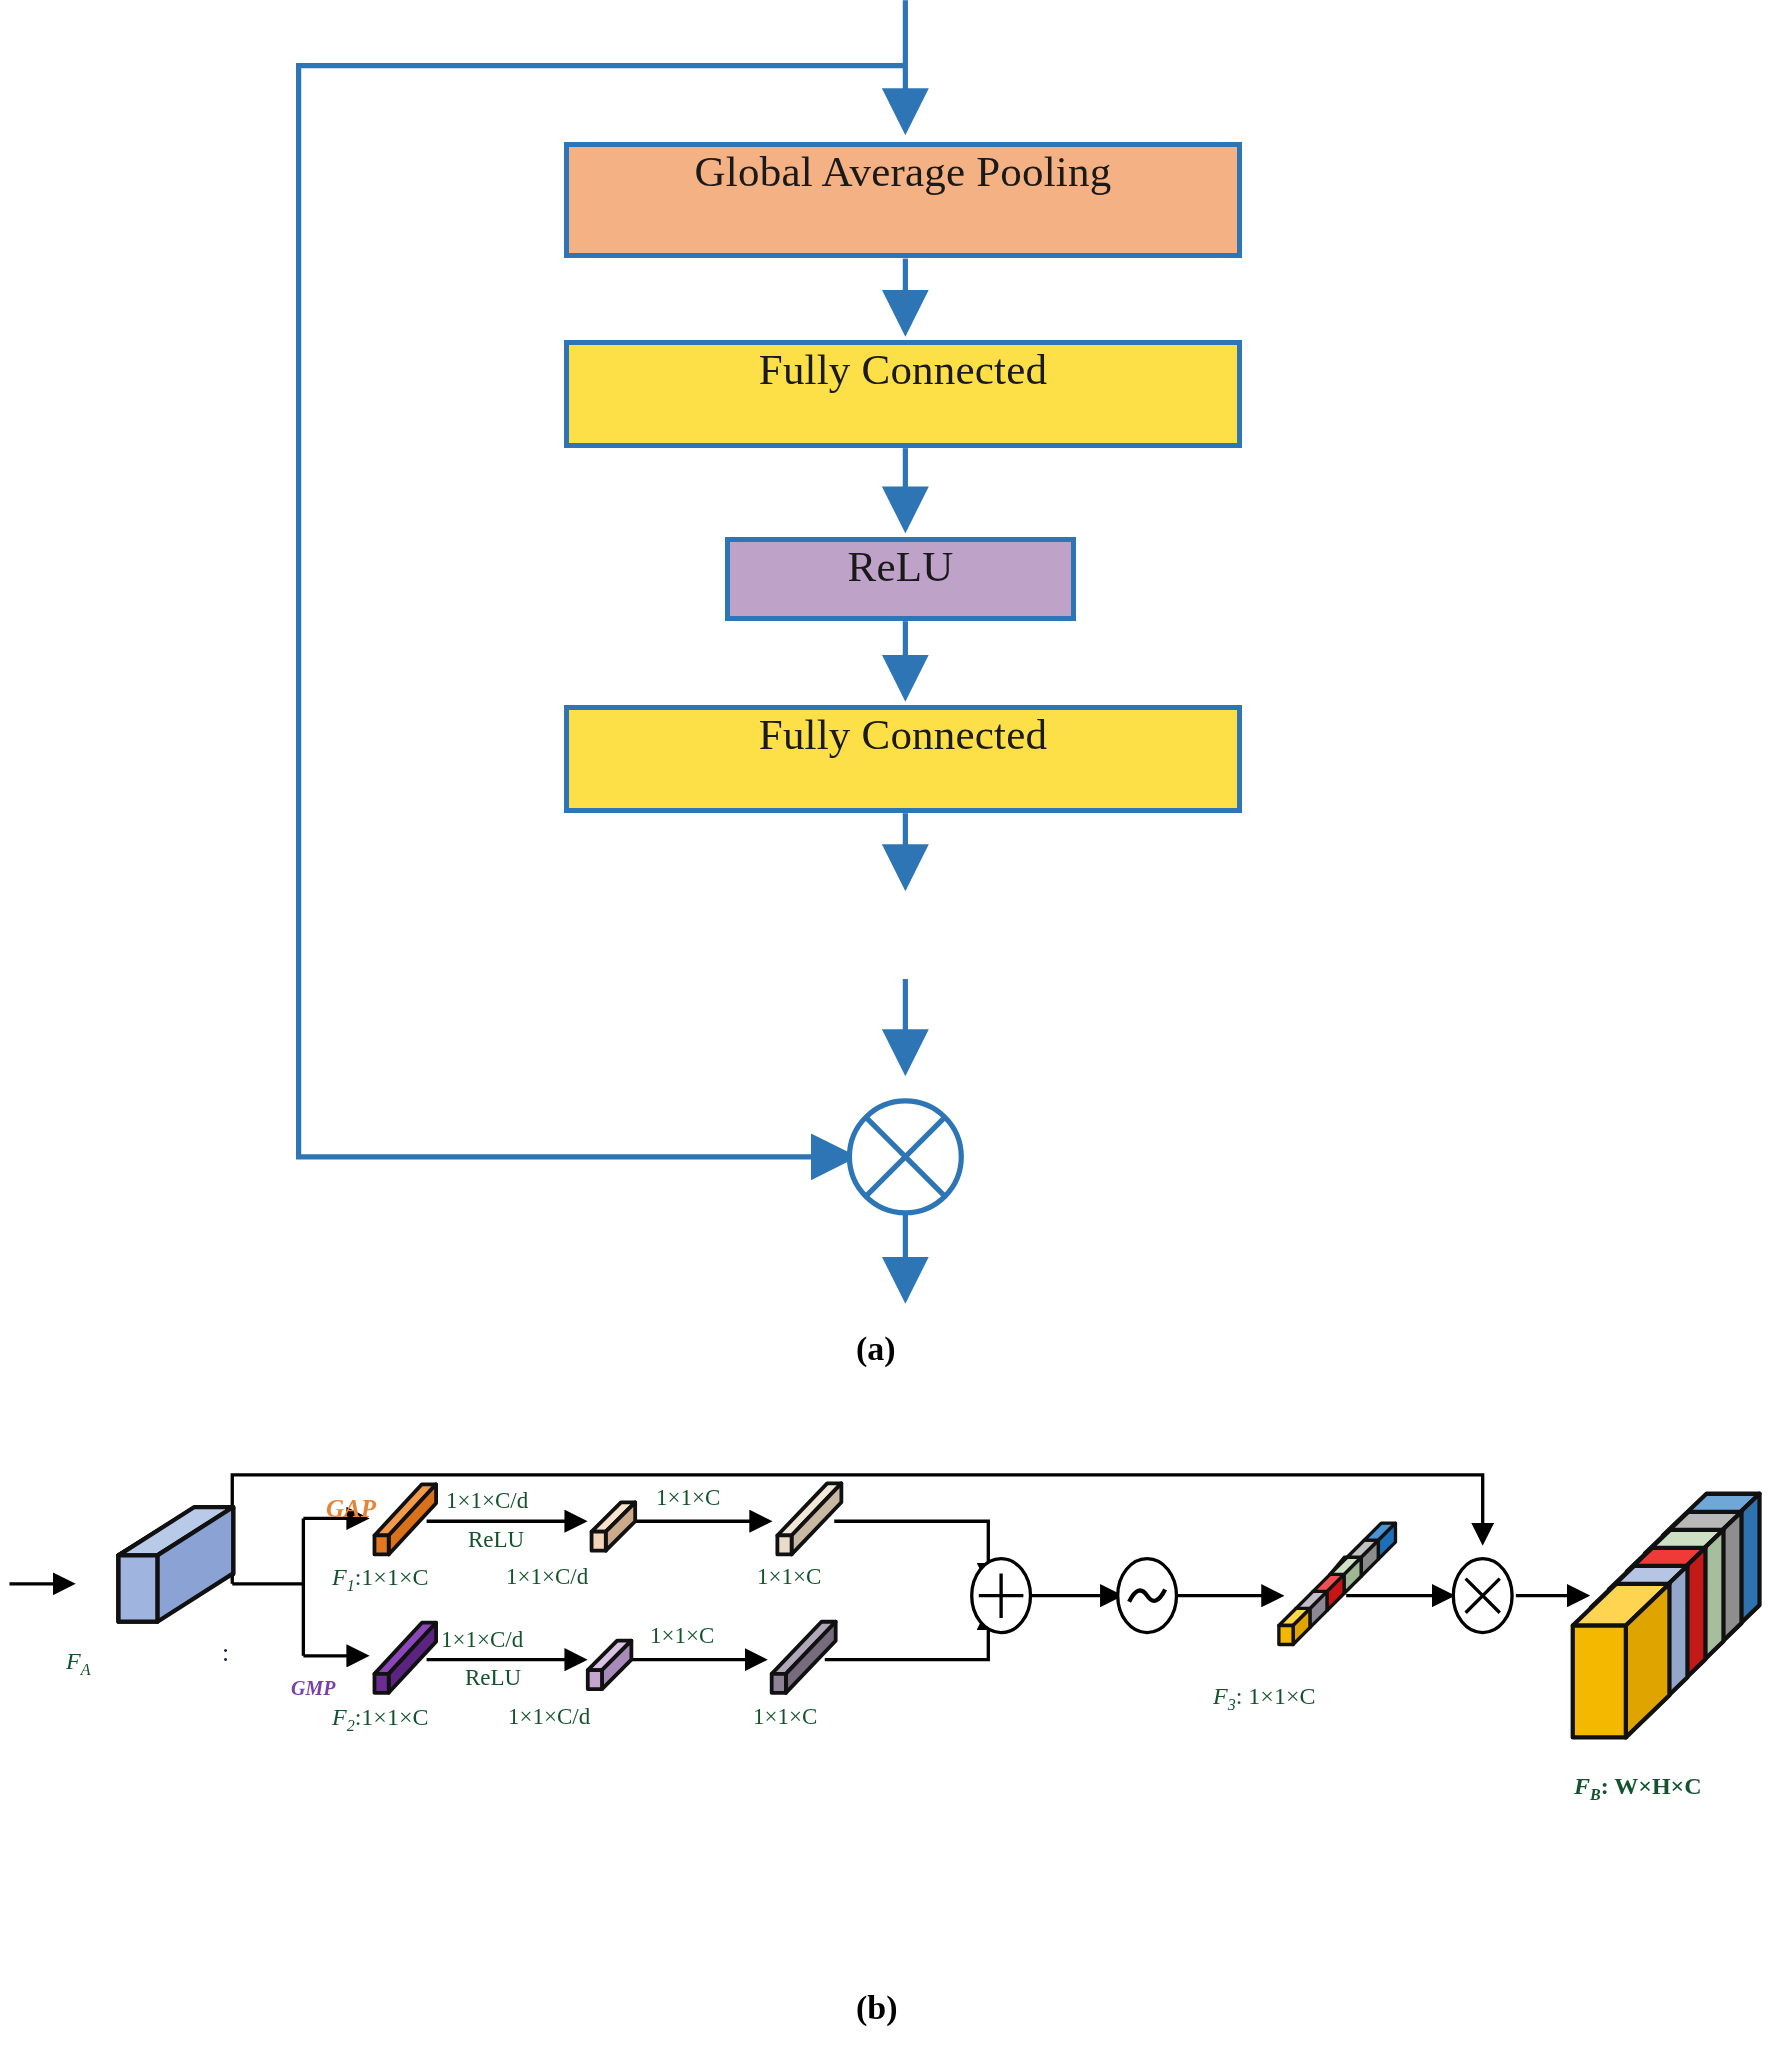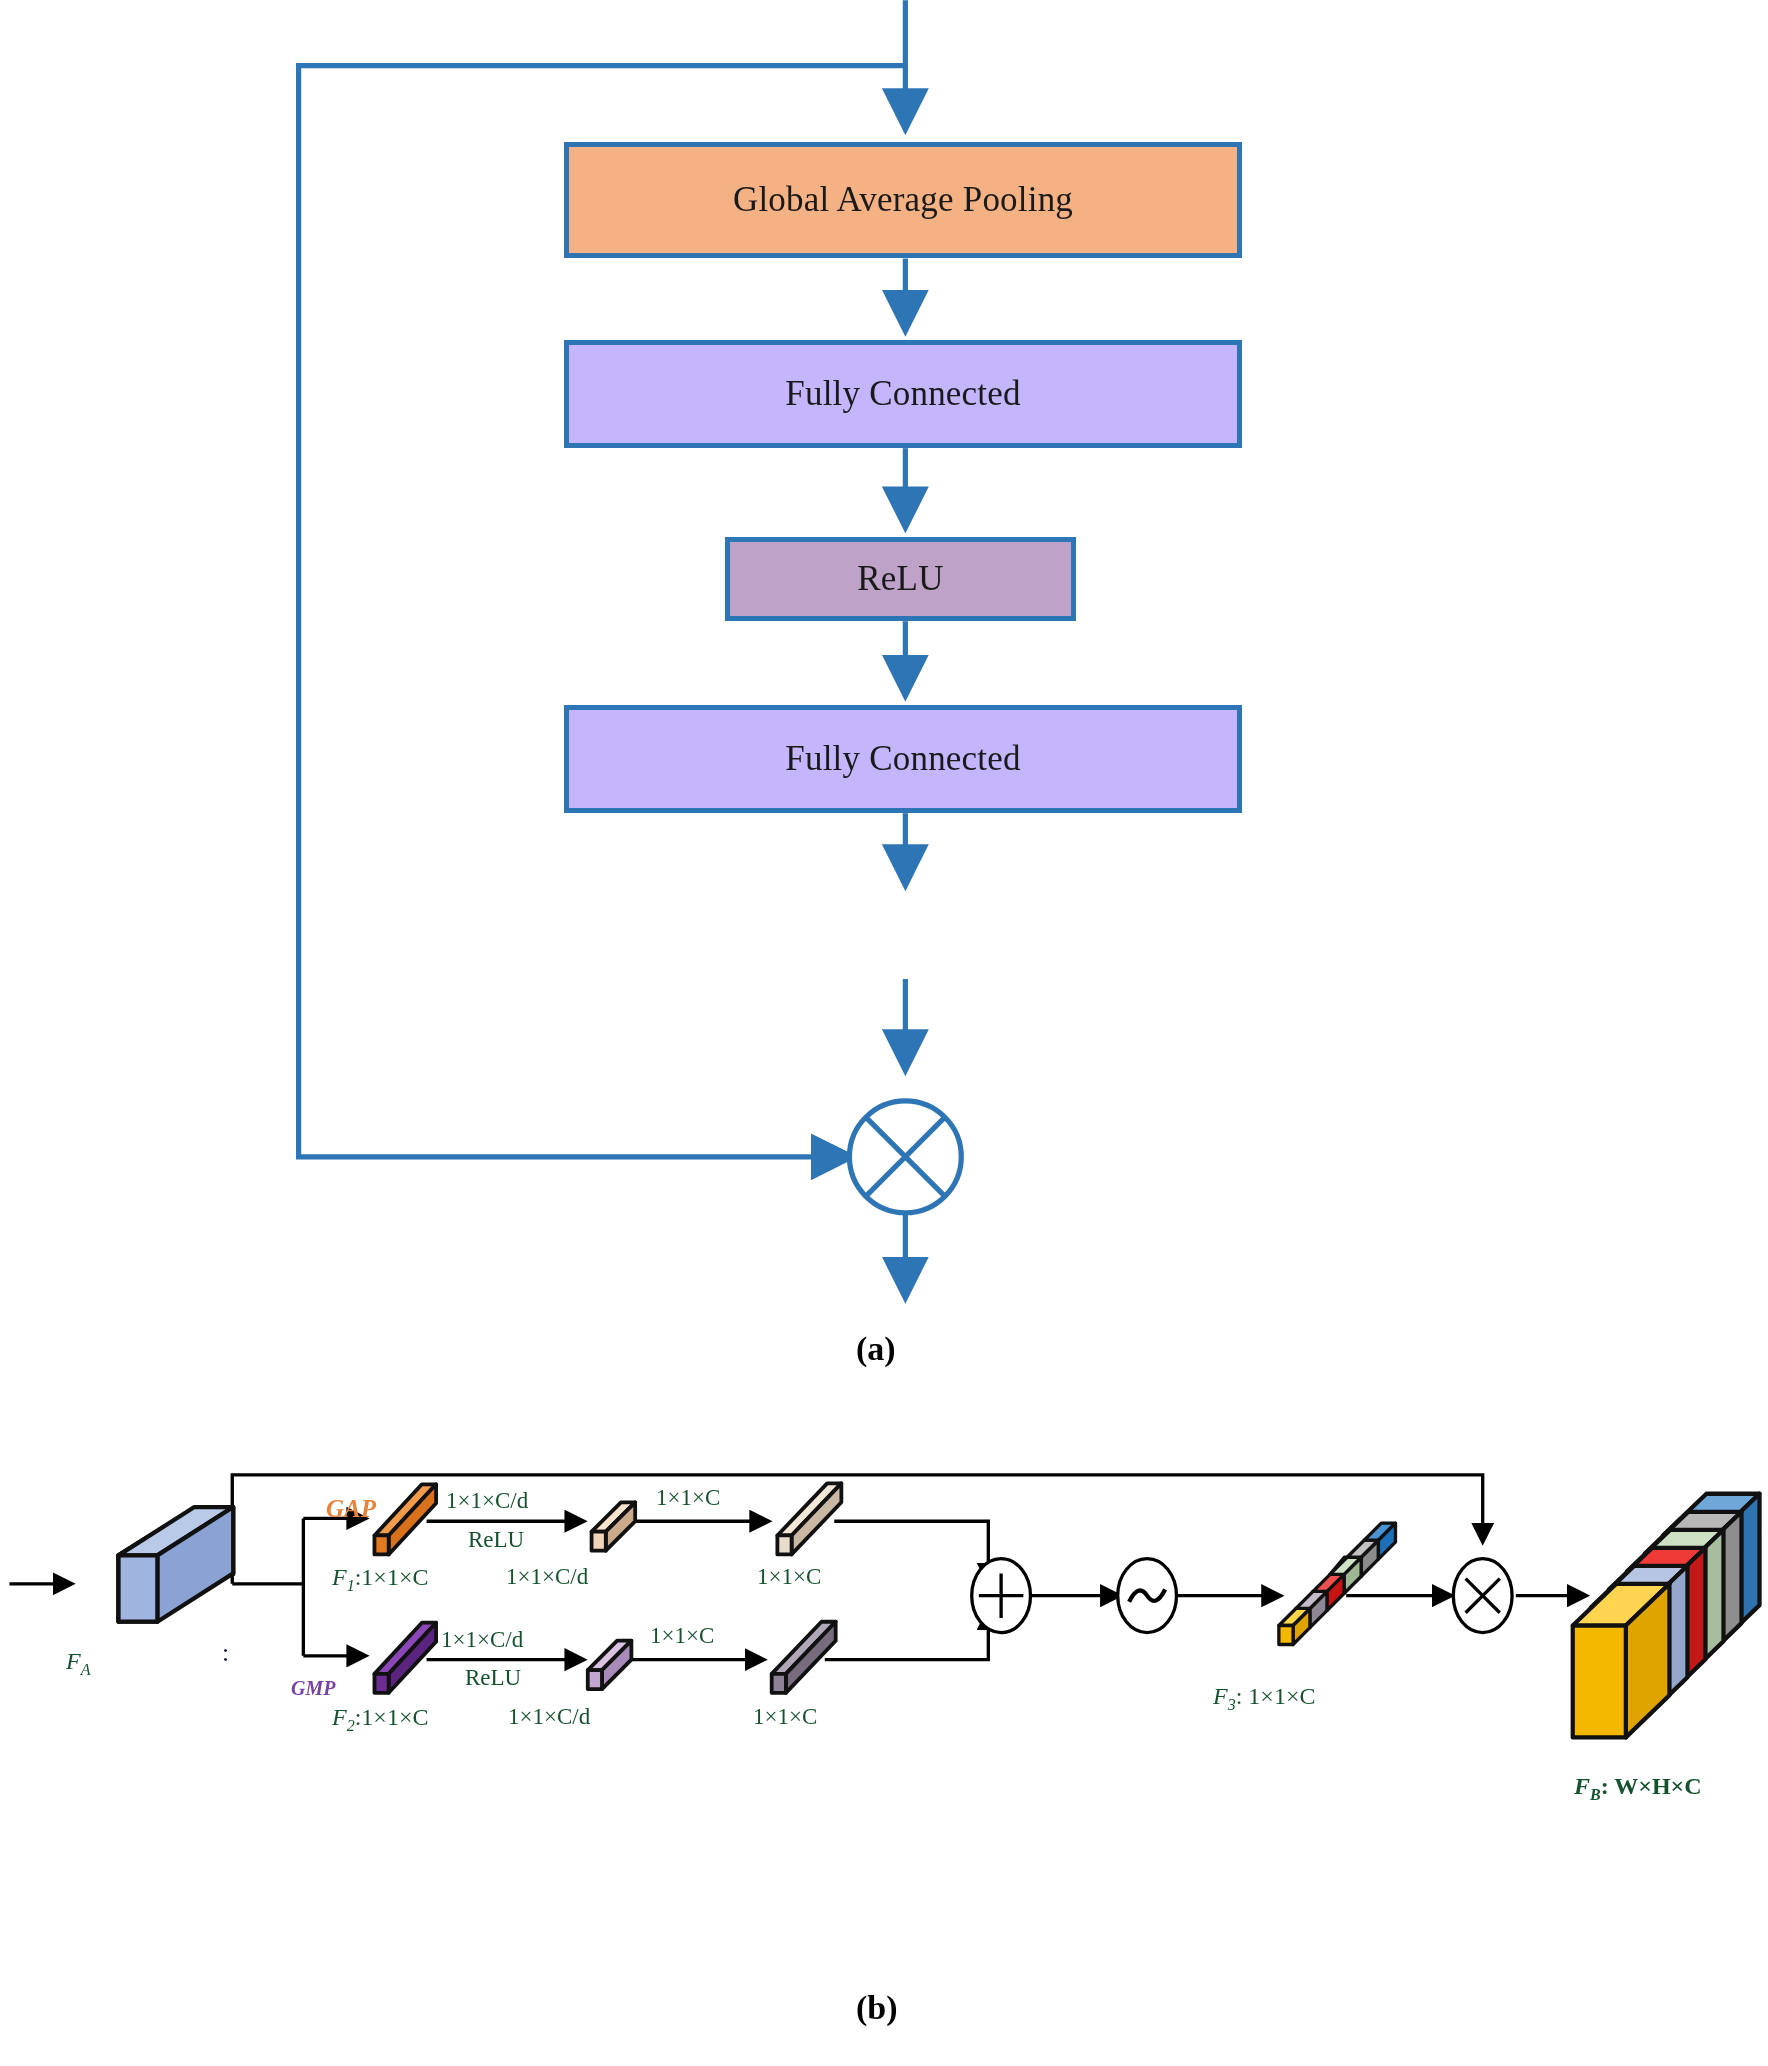--- a/index.html
+++ b/index.html
@@ -3,24 +3,24 @@
 <meta charset="utf-8">
 <style>
   html,body{margin:0;padding:0;background:#ffffff;}
   body{width:1769px;height:2066px;position:relative;
        font-family:"Liberation Serif", serif; color:#000;}
   .root{position:absolute;inset:0;}
 
   
   .panel-a{position:absolute;left:0;top:0;width:1769px;height:1413px;}
   .box{position:absolute;border:5.2px solid #2E75B6;box-sizing:border-box;
-       display:flex;align-items:center;justify-content:center;
-       font-size:35px;color:#1a1a1a;letter-spacing:0.2px;}
+       display:flex;justify-content:center;
+       font-size:43px;color:#1a1a1a;letter-spacing:0.2px;}
   .box.orange{background:#F4B183;}
-  .box.green{background:#c4b5fd;}
+  .box.green{background:#fde047;}
   .box.purple{background:#BFA2C8;}
 
   .panel-caption{position:absolute;font-size:34px;font-weight:700;
        font-family:"Liberation Serif",serif;}
 
   
   .panel-b{position:absolute;left:0;top:1413px;width:1769px;height:654px;}
   .lbl{position:absolute;font-family:"Liberation Serif",serif;
        color:#14532d;white-space:nowrap;}
   .lbl.sz{font-size:23px;}

